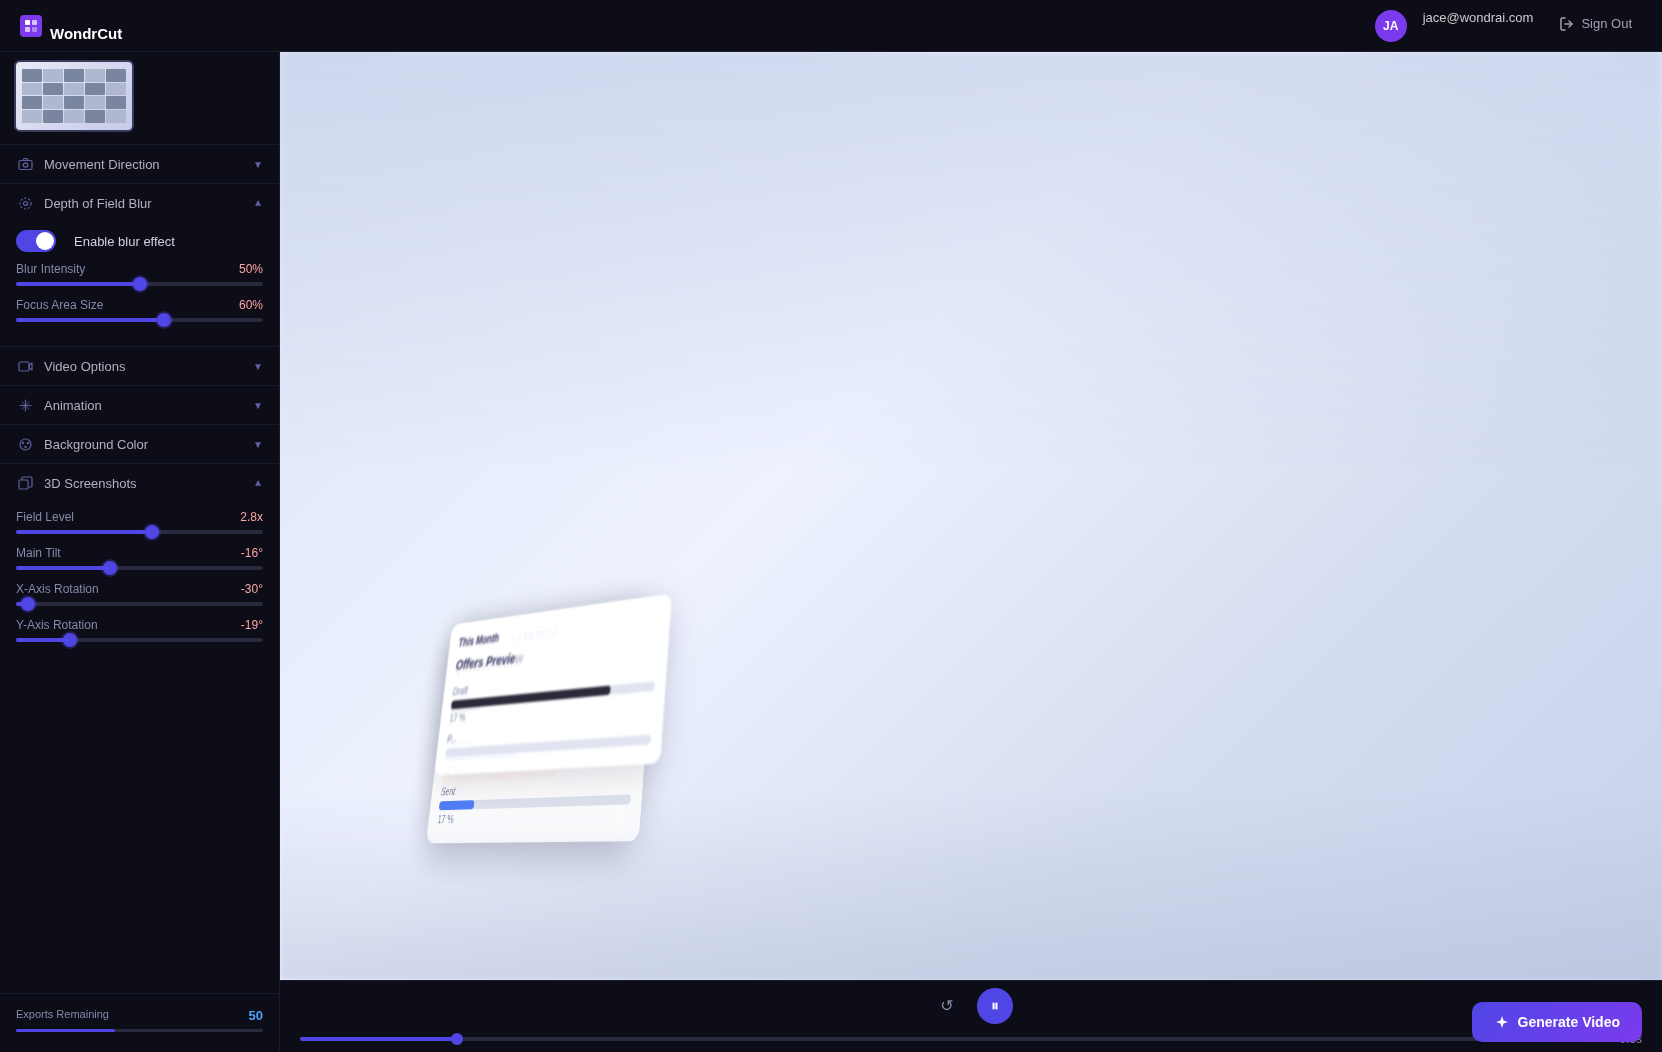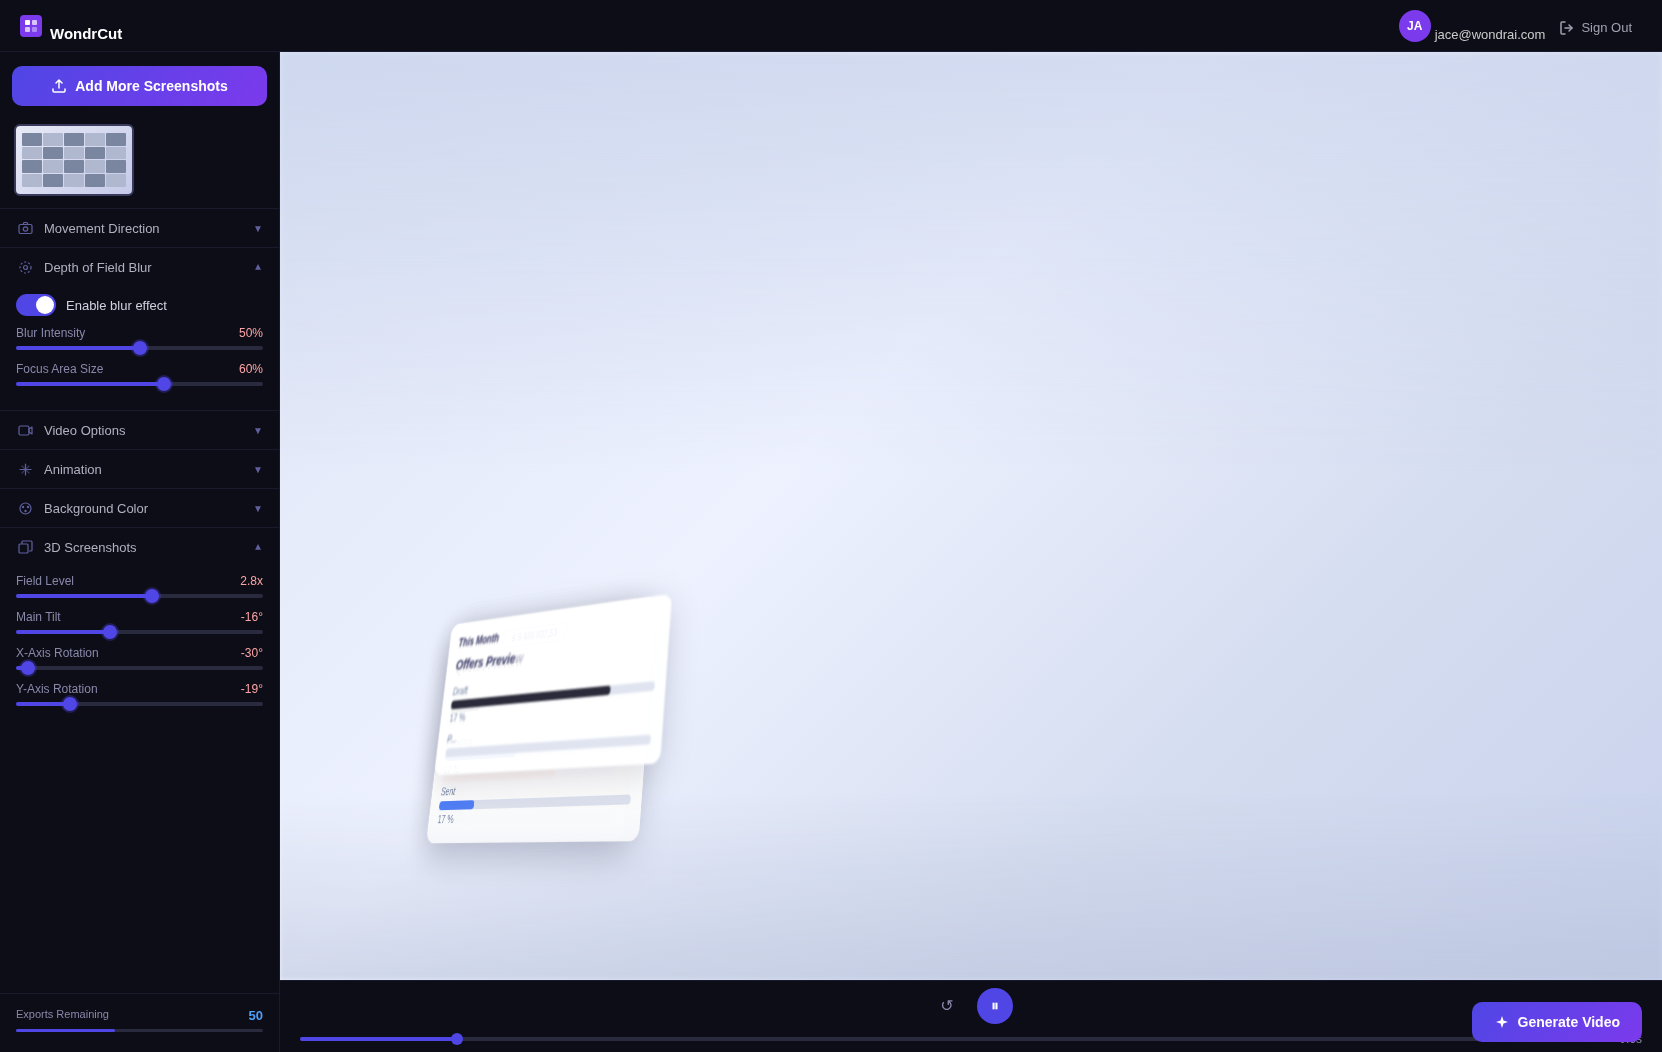--- a/index.html
+++ b/index.html
@@ -7,21 +7,21 @@
 
     
     .topbar {
       display: flex; align-items: center; justify-content: space-between;
       background: #0d0d18; padding: 0 20px; height: 52px; flex-shrink: 0;
       border-bottom: 1px solid #1a1a2e;
     }
     .topbar-left { display: flex; align-items: center; gap: 8px; }
     .topbar-logo-icon { width: 22px; height: 22px; background: #7c3aed; border-radius: 4px; display: flex; align-items: center; justify-content: center; font-size: 10px; font-weight: bold; color: white; }
     .topbar-title { font-size: 15px; font-weight: 600; color: #fff; margin-top: 16px; }
-    .topbar-right { display: flex; align-items: flex-end; gap: 4px; }
+    .topbar-right { display: flex; align-items: flex-start; gap: 16px; }
     .avatar { width: 32px; height: 32px; border-radius: 50%; background: #7c3aed; display: flex; align-items: center; justify-content: center; font-size: 12px; font-weight: 700; color: white; }
     .user-email { font-size: 13px; color: #ccc; }
     .sign-out-btn { display: flex; align-items: center; gap: 6px; background: none; border: none; color: #a0a0b0; font-size: 13px; cursor: pointer; padding: 6px 10px; border-radius: 6px; }
 
     
     .main-area { display: flex; flex: 1; overflow: hidden; }
 
     
     .sidebar {
       width: 280px; background: #0d0d18; border-right: 1px solid #1a1a2e;
@@ -68,21 +68,21 @@
     .section-header-left { display: flex; align-items: center; gap: 10px; }
     .section-icon { width: 18px; height: 18px; display: flex; align-items: center; justify-content: center; color: #6060a0; font-size: 13px; }
     .section-label { font-size: 13px; color: #b0b0c0; font-weight: 500; }
     .chevron { font-size: 10px; color: #6060a0; transition: transform 0.2s; }
     .chevron.up { transform: rotate(180deg); }
 
     
     .section-content { padding: 8px 16px 12px; }
 
     
-    .toggle-row { display: flex; align-items: center; gap: 10px; margin-bottom: 10px; }
+    .toggle-row { display: flex; align-items: center; gap: 18px; margin-bottom: 10px; }
     .toggle-switch {
       width: 40px; height: 22px; background: #4f46e5; border-radius: 11px;
       position: relative; cursor: pointer;
     }
     .toggle-knob {
       width: 18px; height: 18px; background: white; border-radius: 50%;
       position: absolute; top: 2px; right: 2px; transition: left 0.2s;
     }
     .toggle-label { font-size: 13px; color: #d0d0e0; }
 
@@ -214,27 +214,20 @@
       </svg>
       <span>Sign Out</span>
     </button>
   </div>
 </div>
 
 <div class="main-area">
 
   <div class="sidebar">
 
-    <button class="add-btn">
-      <svg width="16" height="16" viewBox="0 0 16 16" fill="none">
-        <path d="M8 2v8M5 5l3-3 3 3" stroke="white" stroke-width="1.5" stroke-linecap="round" stroke-linejoin="round"></path>
-        <path d="M2 11v2a1 1 0 001 1h10a1 1 0 001-1v-2" stroke="white" stroke-width="1.5" stroke-linecap="round"></path>
-      </svg>
-      <span>Add More Screenshots</span>
-    </button>
 
     <div class="thumbnail-area">
       <div class="thumbnail">
         <div class="thumbnail-inner">
           <div class="thumbnail-grid">
             <div class="thumbnail-cell dark"></div>
               <div class="thumbnail-cell"></div>
               <div class="thumbnail-cell dark"></div>
               <div class="thumbnail-cell"></div>
               <div class="thumbnail-cell dark"></div>

